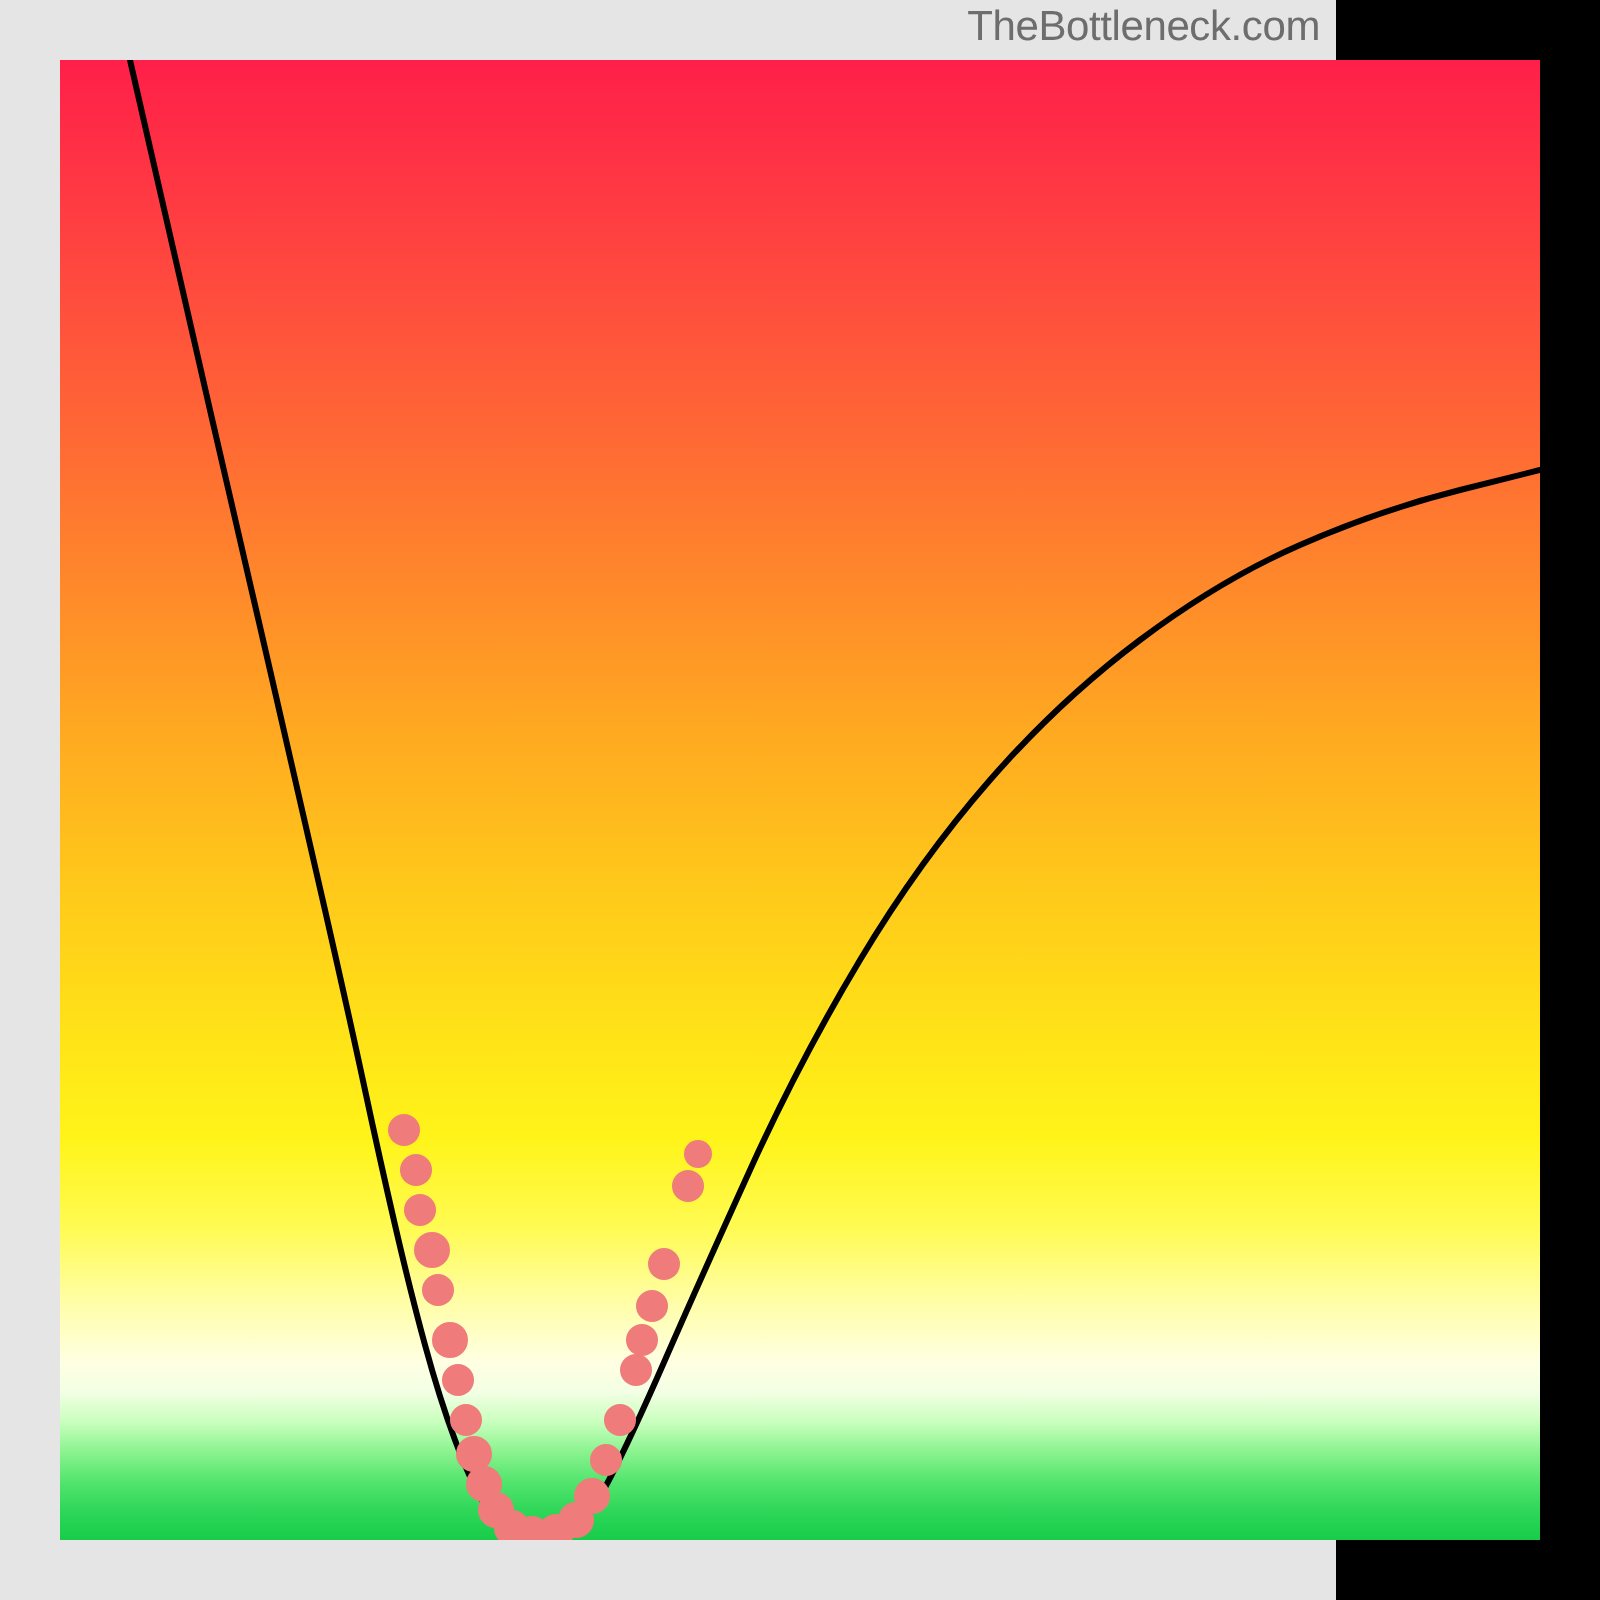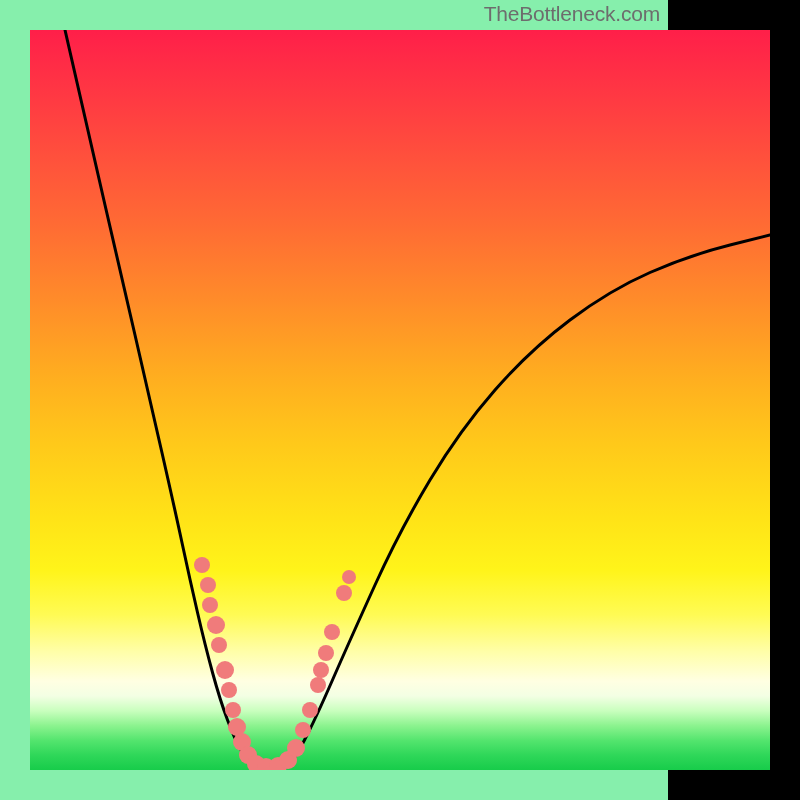--- a/index.html
+++ b/index.html
@@ -10,21 +10,21 @@
     background: #000;
     font-family: Arial, Helvetica, sans-serif;
     overflow: hidden;
   }
   .frame {
     position: absolute;
     top: 0;
     left: 0;
     width: 668px;
     height: 800px;
-    background: #86efac;
+    background: #e5e5e5;
   }
   .watermark {
     position: absolute;
     top: 2px;
     right: 8px;
     color: #6d6d6d;
     font-size: 21px;
     font-weight: 500;
     letter-spacing: -0.2px;
     z-index: 10;

